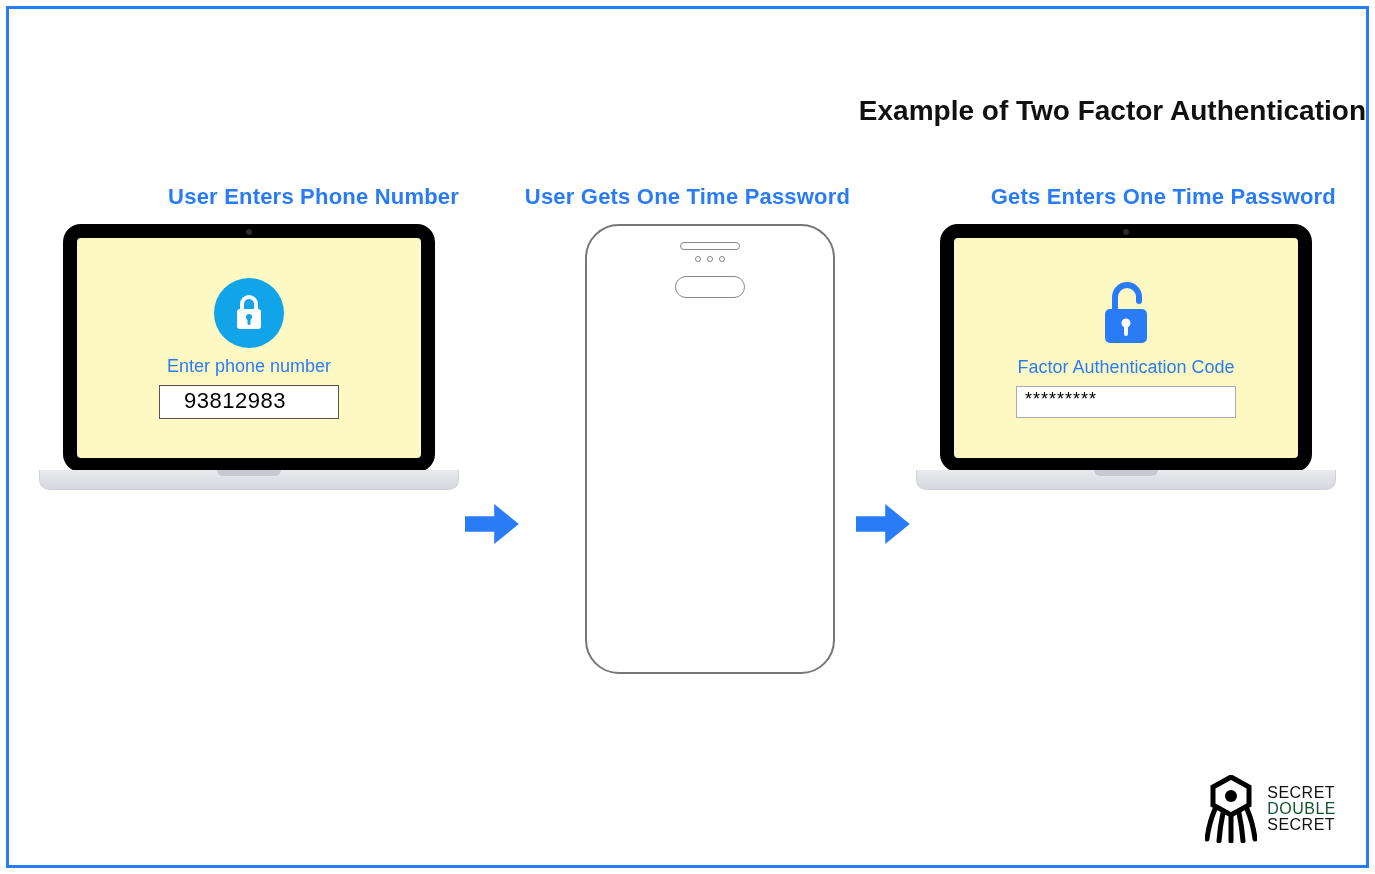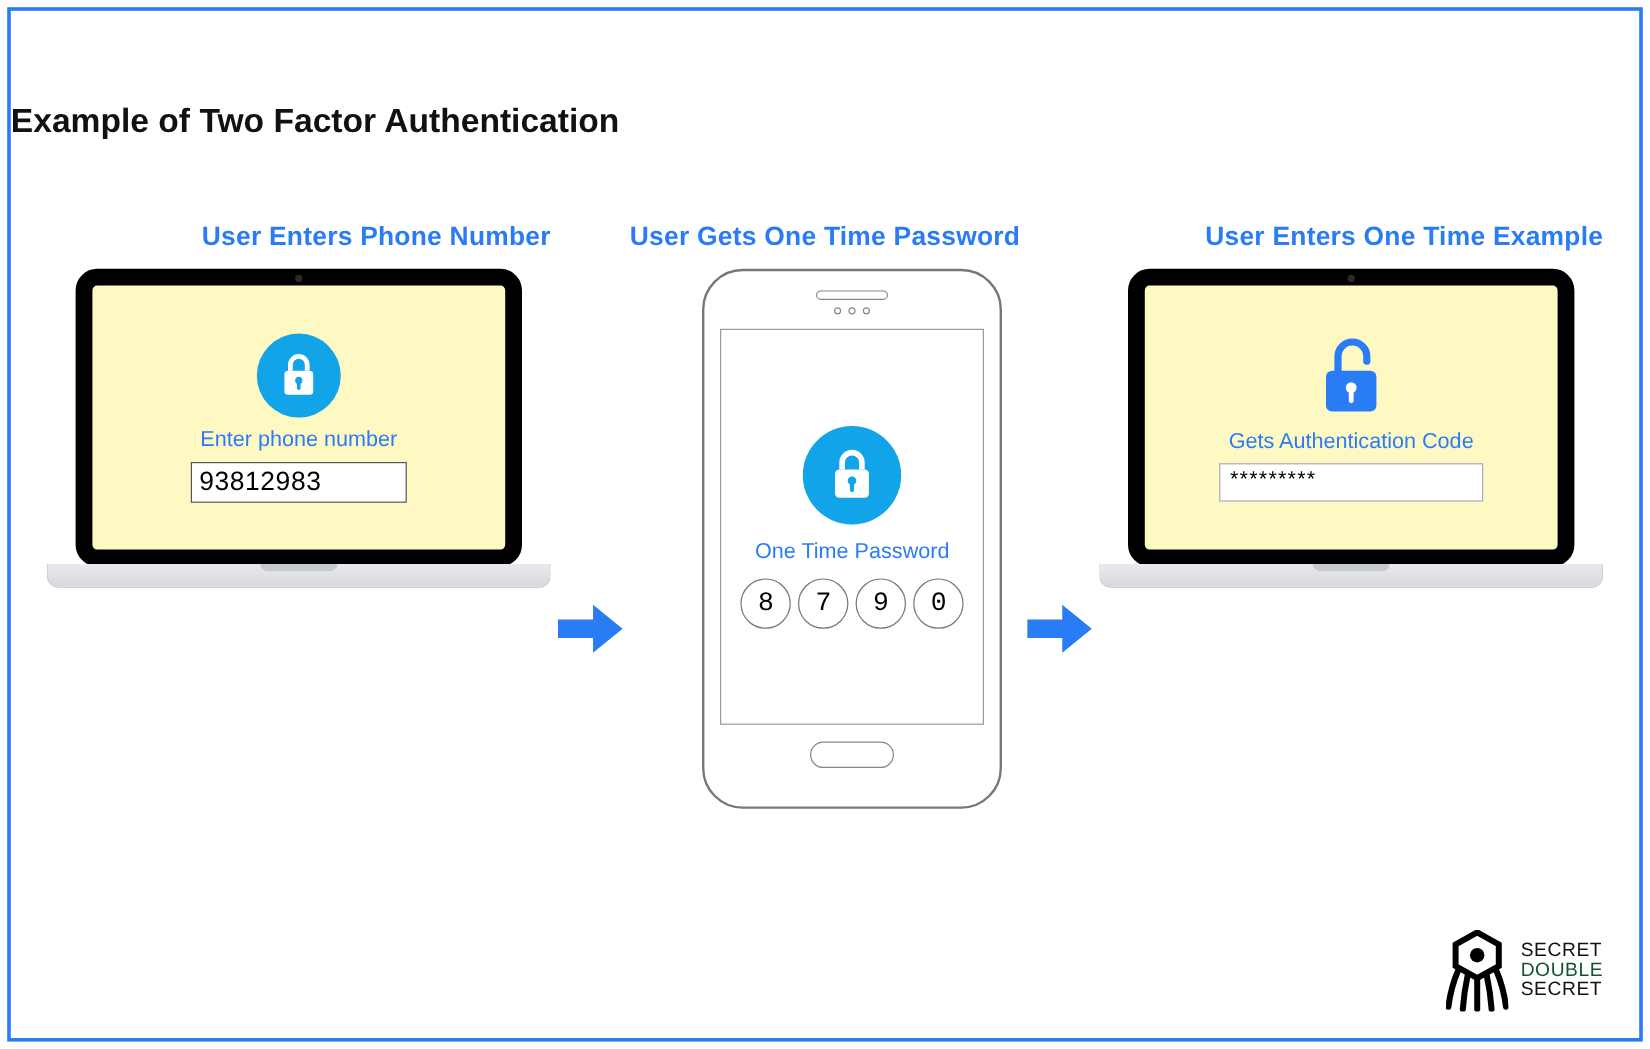--- a/index.html
+++ b/index.html
@@ -10,22 +10,22 @@
     position: relative;
   }
   .frame {
     position: absolute;
     inset: 6px;
     border: 3px solid #2a7cf6;
     background: #fff;
   }
   .title {
     position: absolute;
-    top: 76px; left: 0; right: 0;
-    text-align: left;
+    top: 86px; left: 0; right: 0;
+    text-align: right;
     font-size: 28px;
     font-weight: 700;
     color: #111;
   }
   .row {
     position: absolute;
     top: 175px;
     left: 30px; right: 30px;
     display: flex;
     align-items: flex-start;
@@ -85,21 +85,21 @@
     background: #12a4e8;
     display: flex; align-items: center; justify-content: center;
   }
   .lock-circle.big { width: 82px; height: 82px; }
   .lock-circle svg, .open-lock svg { display: block; }
 
   .field-label { color: #2a7cf6; font-size: 18px; }
   .text-input {
     min-width: 180px; height: 34px;
     border: 1px solid #555; background: #fff;
-    font-size: 22px; padding: 2px 6px;
+    font-size: 22px; padding: 2px 24px;
     font-family: inherit;
     letter-spacing: .5px;
   }
   .auth-input {
     width: 220px; height: 32px;
     border: 1px solid #aab; background: #fff;
     font-size: 18px; padding: 2px 8px;
     font-family: inherit;
     letter-spacing: 1px;
   }
@@ -198,63 +198,46 @@
     <div class="step">
       <div class="step-title">User Gets One Time Password</div>
       <div class="phone-wrap">
         <div class="phone">
           <div class="phone-speaker"></div>
           <div class="phone-sensors">
               <span></span>
               <span></span>
               <span></span>
             </div>
-          <div class="phone-screen">
-            <div class="lock-circle big">
-              <svg width="40" height="48" viewBox="0 0 34 40">
-                <path d="M10 16 v-5 a7 7 0 0 1 14 0 v5" stroke="#fff" stroke-width="4" fill="none"></path>
-                <rect x="5" y="16" width="24" height="20" rx="3" fill="#fff"></rect>
-                <circle cx="17" cy="24" r="3" fill="#12a4e8"></circle>
-                <rect x="15.5" y="25" width="3" height="7" rx="1.5" fill="#12a4e8"></rect>
-              </svg>
-            </div>
-            <div class="field-label">One Time Password</div>
-            <div class="otp-row">
-              <div class="otp-digit">8</div>
-              <div class="otp-digit">7</div>
-              <div class="otp-digit">9</div>
-              <div class="otp-digit">0</div>
-            </div>
-          </div>
           <div class="phone-home"></div>
         </div>
       </div>
     </div>
 
     <div class="arrow">
       <svg viewBox="0 0 70 60">
           <path fill="#2a7cf6" d="M0 20 h38 v-16 l32 26 -32 26 v-16 h-38 z"></path>
         </svg>
     </div>
 
     <div class="step">
-      <div class="step-title">User Enters One Time Example</div>
+      <div class="step-title">Gets Enters One Time Password</div>
       <div class="laptop">
         <div class="laptop-top">
           <div class="laptop-cam"></div>
           <div class="laptop-screen">
             <div class="open-lock">
               <svg width="62" height="70" viewBox="0 0 62 70">
                 <path d="M20 30 v-12 a12 12 0 0 1 24 0 v4" stroke="#2a7cf6" stroke-width="6" fill="none" stroke-linecap="round"></path>
                 <rect x="10" y="30" width="42" height="34" rx="5" fill="#2a7cf6"></rect>
                 <circle cx="31" cy="44" r="4.5" fill="#fff"></circle>
                 <rect x="29" y="46" width="4" height="11" rx="2" fill="#fff"></rect>
               </svg>
             </div>
-            <div class="field-label">Gets Authentication Code</div>
+            <div class="field-label">Factor Authentication Code</div>
             <div class="auth-input">*********</div>
           </div>
         </div>
         <div class="laptop-base">
             <div class="laptop-notch"></div>
           </div>
       </div>
     </div>
 
   </div>

